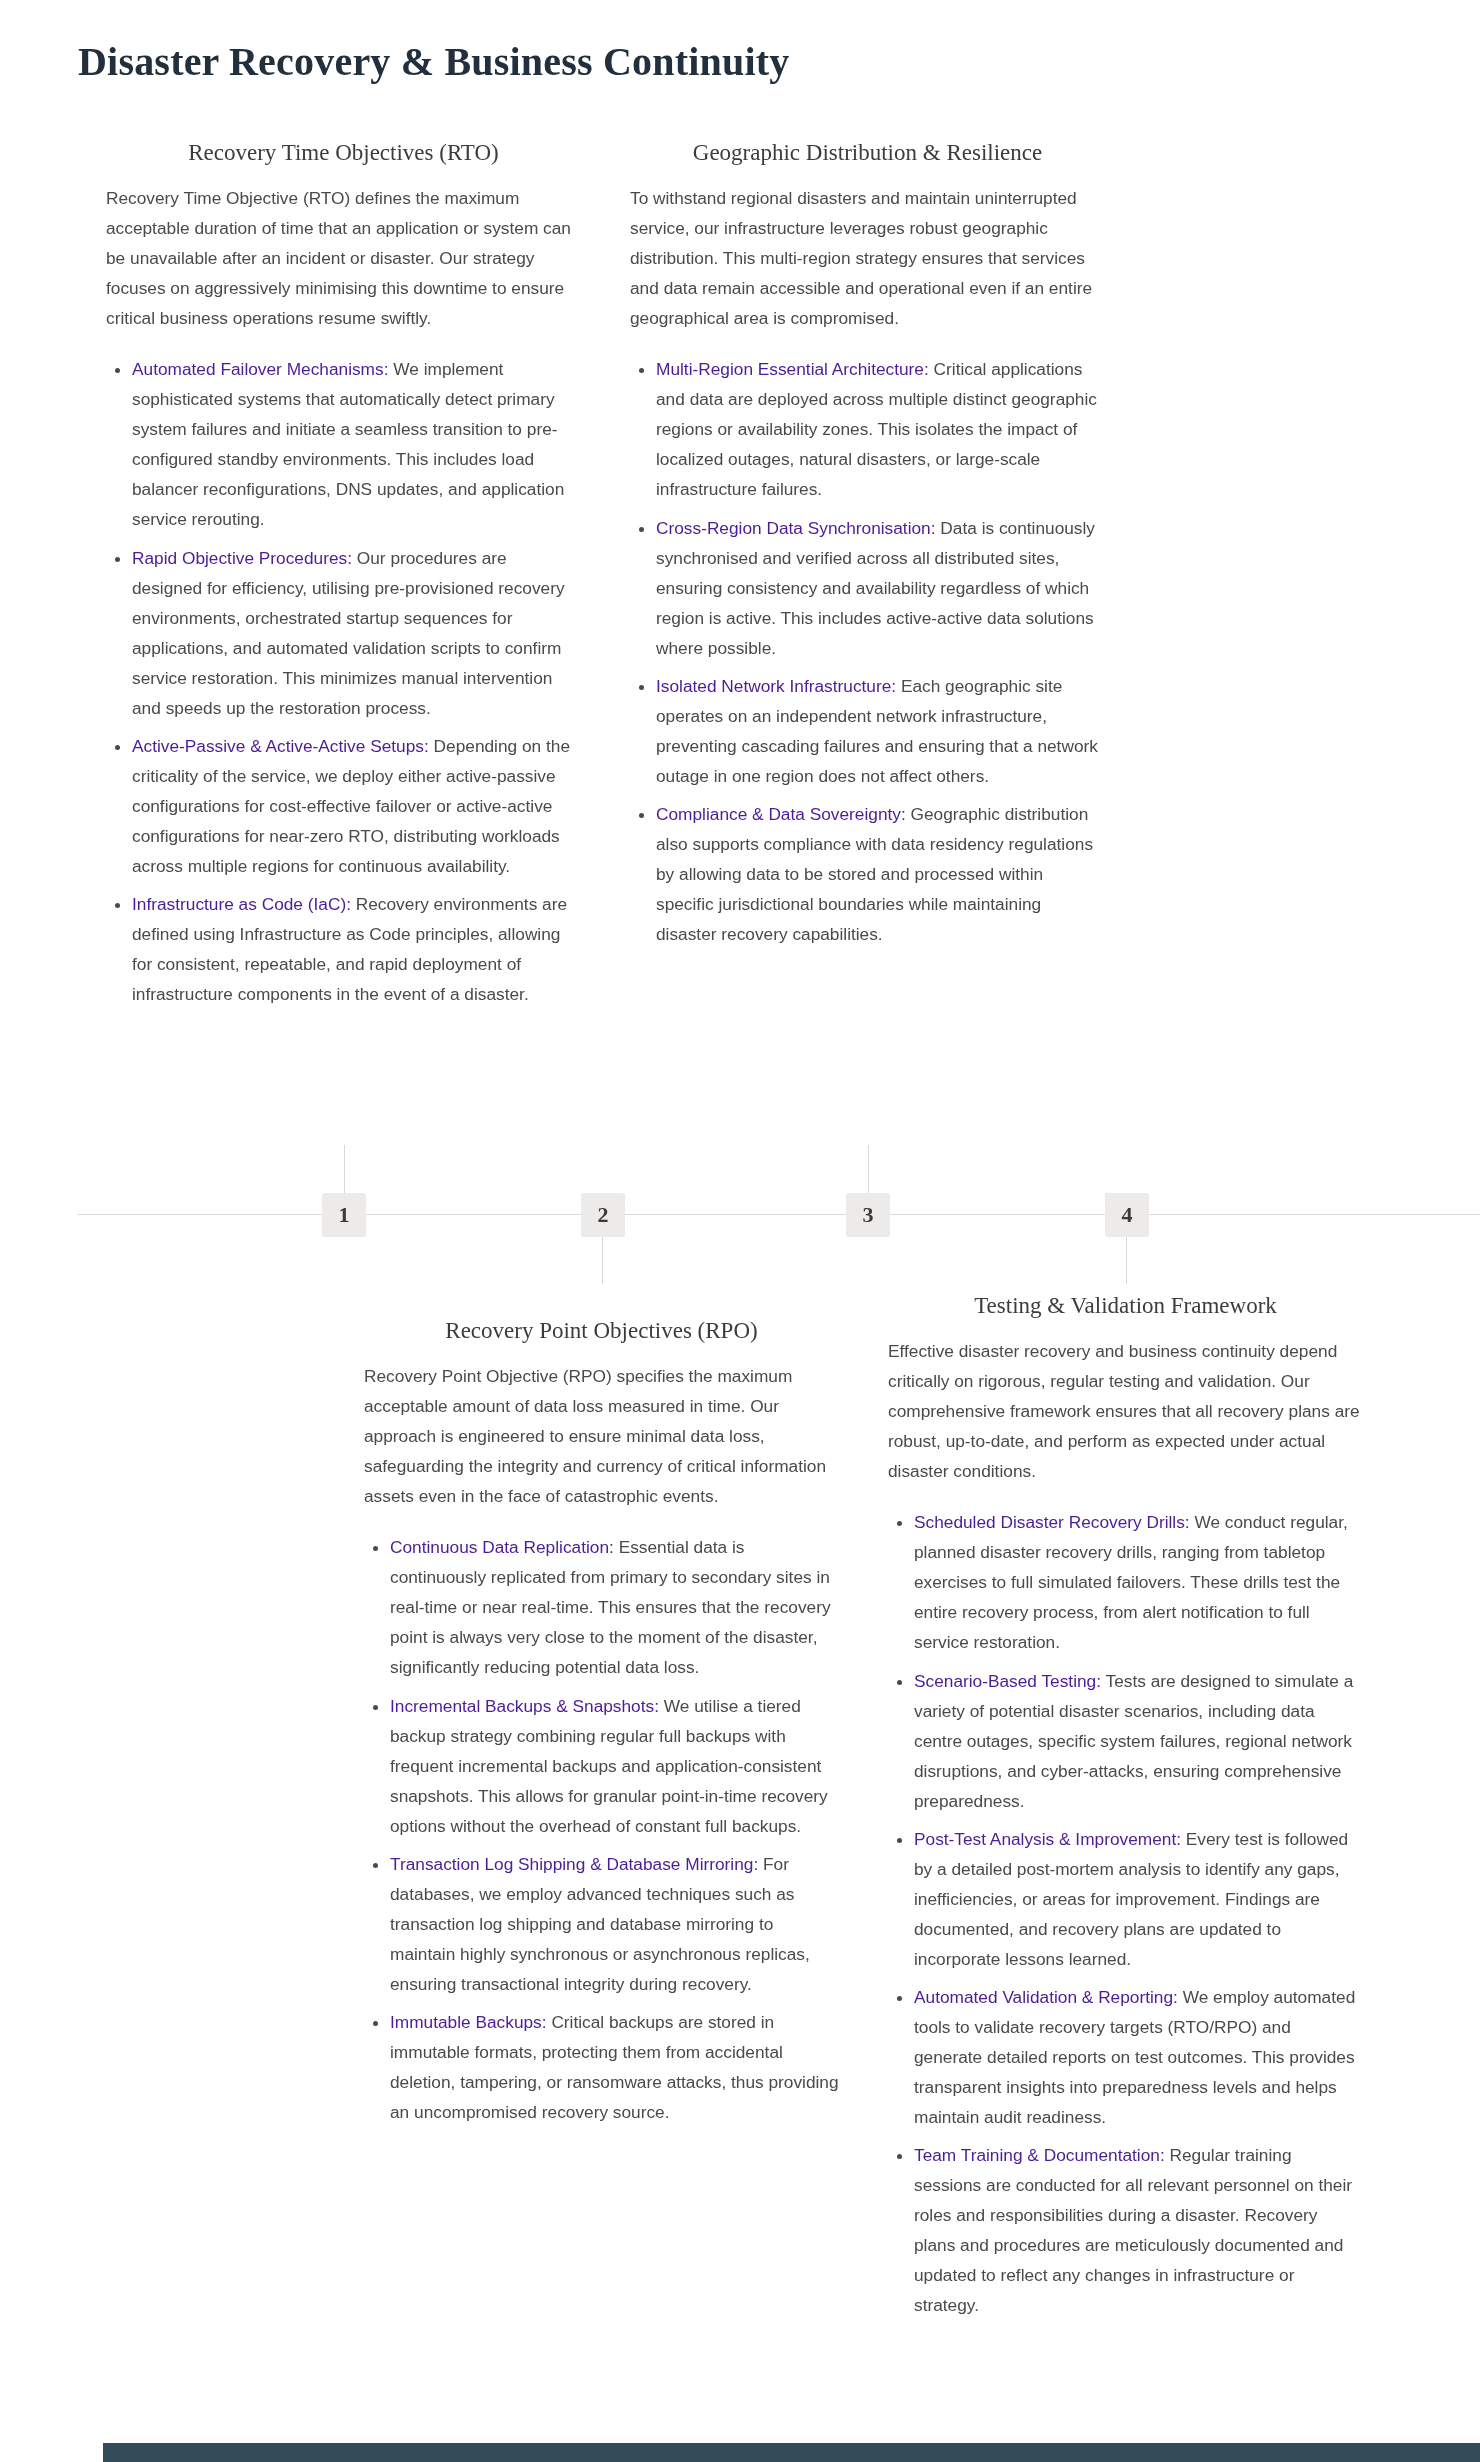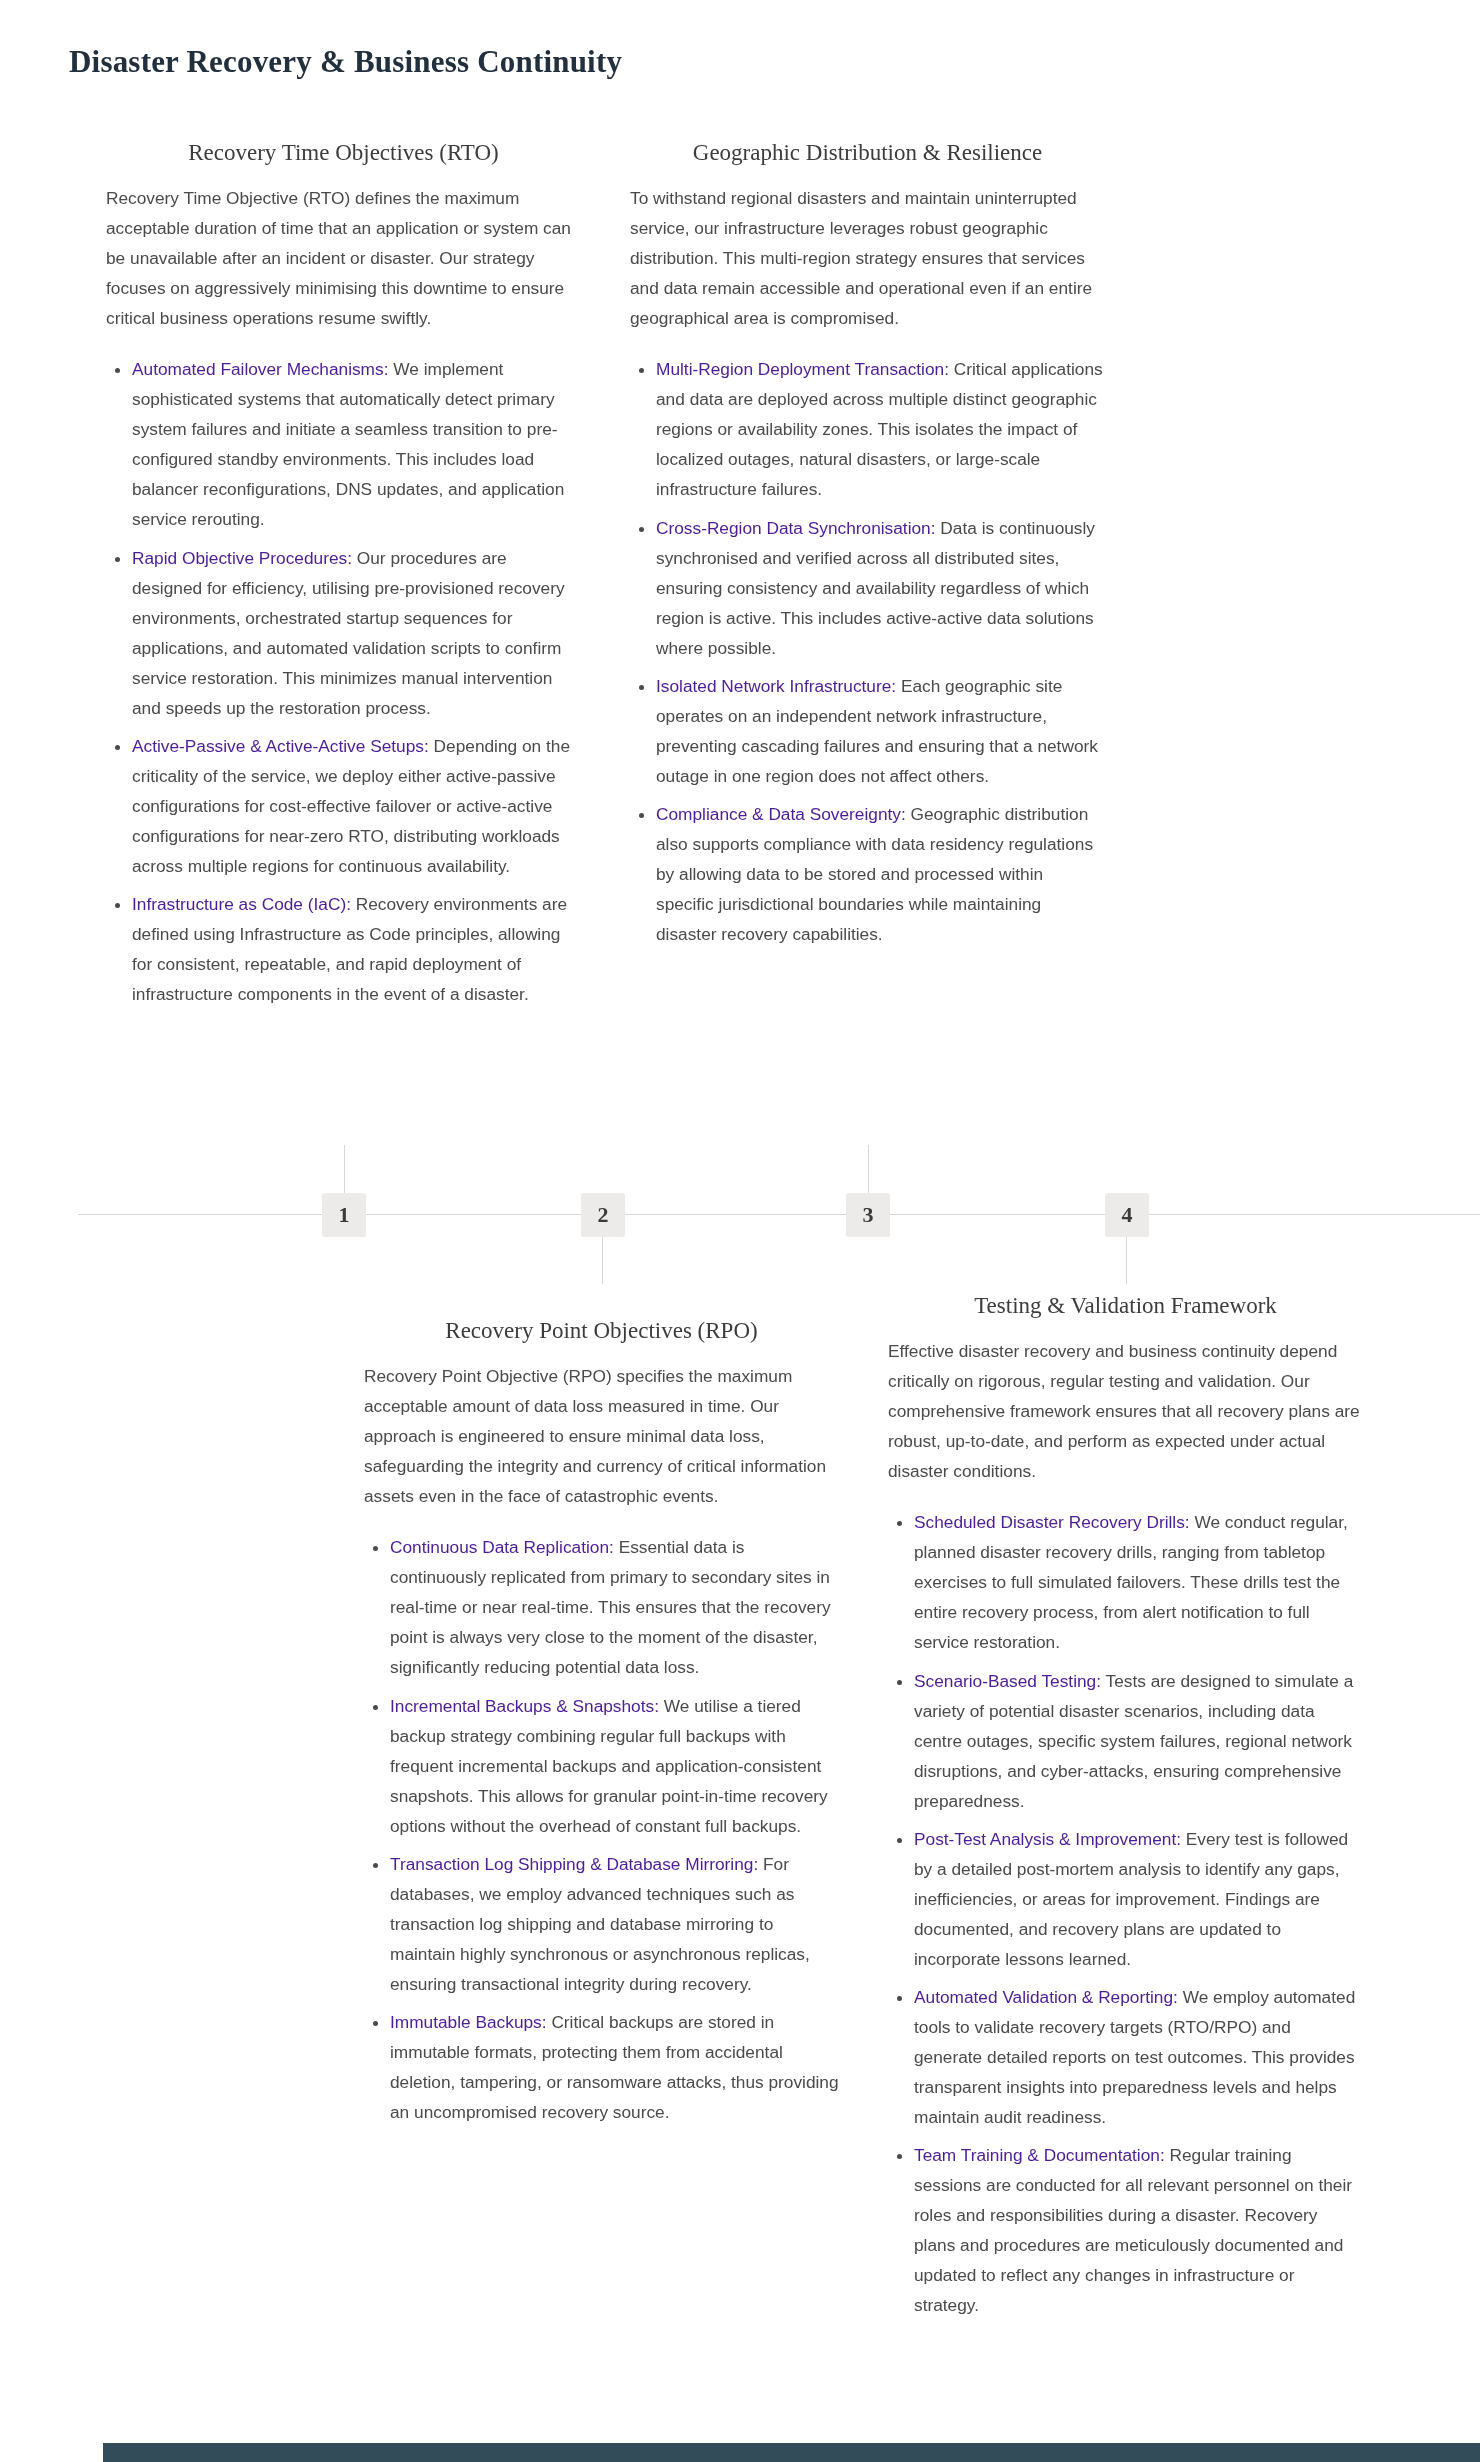--- a/index.html
+++ b/index.html
@@ -8,25 +8,25 @@
     position:relative;
     width:1480px;
     height:2462px;
     background:#ffffff;
     font-family:"Liberation Sans",sans-serif;
     color:#4a4a4a;
     overflow:hidden;
   }
   .page-title{
     position:absolute;
-    left:69px;
+    left:78px;
     top:43px;
     margin:0;
     font-family:"Liberation Serif",serif;
-    font-size:31px;
+    font-size:40px;
     line-height:38px;
     font-weight:700;
     color:#22303e;
     letter-spacing:0.2px;
   }
   .col{
     position:absolute;
     width:475px;
   }
   .pos-top-left{left:106px;top:138px;}
@@ -128,21 +128,21 @@
         <li><strong>Rapid Objective Procedures: </strong><span>Our procedures are designed for efficiency, utilising pre-provisioned recovery environments, orchestrated startup sequences for applications, and automated validation scripts to confirm service restoration. This minimizes manual intervention and speeds up the restoration process.</span></li>
         <li><strong>Active-Passive &amp; Active-Active Setups: </strong><span>Depending on the criticality of the service, we deploy either active-passive configurations for cost-effective failover or active-active configurations for near-zero RTO, distributing workloads across multiple regions for continuous availability.</span></li>
         <li><strong>Infrastructure as Code (IaC): </strong><span>Recovery environments are defined using Infrastructure as Code principles, allowing for consistent, repeatable, and rapid deployment of infrastructure components in the event of a disaster.</span></li>
       </ul>
   </section>
 
   <section class="col pos-top-right">
     <h2>Geographic Distribution &amp; Resilience</h2>
     <p class="intro">To withstand regional disasters and maintain uninterrupted service, our infrastructure leverages robust geographic distribution. This multi-region strategy ensures that services and data remain accessible and operational even if an entire geographical area is compromised.</p>
     <ul>
-        <li><strong>Multi-Region Deployment Transaction: </strong><span>Critical applications and data are deployed across multiple distinct geographic regions or availability zones. This isolates the impact of localized outages, natural disasters, or large-scale infrastructure failures.</span></li>
+        <li><strong>Multi-Region Essential Architecture: </strong><span>Critical applications and data are deployed across multiple distinct geographic regions or availability zones. This isolates the impact of localized outages, natural disasters, or large-scale infrastructure failures.</span></li>
         <li><strong>Cross-Region Data Synchronisation: </strong><span>Data is continuously synchronised and verified across all distributed sites, ensuring consistency and availability regardless of which region is active. This includes active-active data solutions where possible.</span></li>
         <li><strong>Isolated Network Infrastructure: </strong><span>Each geographic site operates on an independent network infrastructure, preventing cascading failures and ensuring that a network outage in one region does not affect others.</span></li>
         <li><strong>Compliance &amp; Data Sovereignty: </strong><span>Geographic distribution also supports compliance with data residency regulations by allowing data to be stored and processed within specific jurisdictional boundaries while maintaining disaster recovery capabilities.</span></li>
       </ul>
   </section>
 
   <div class="tl-line"></div>
   <div class="tl-connector c1"></div>
   <div class="tl-connector c2"></div>
   <div class="tl-connector c3"></div>

